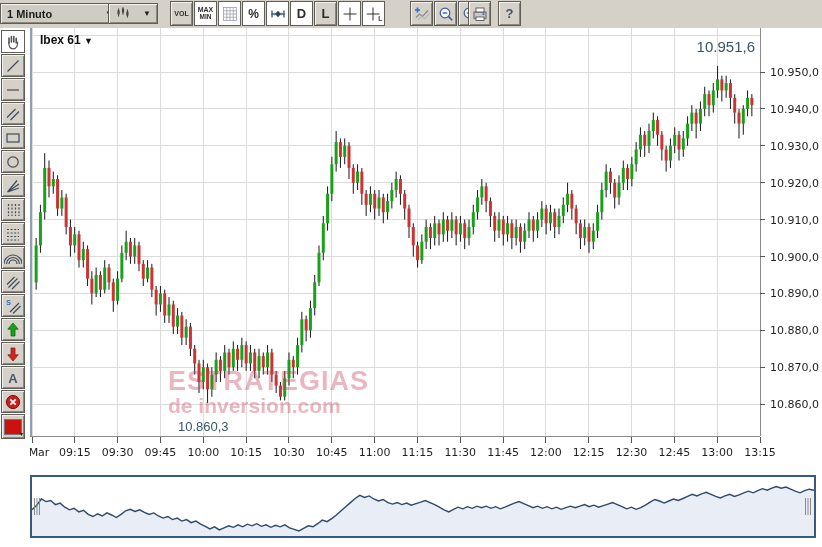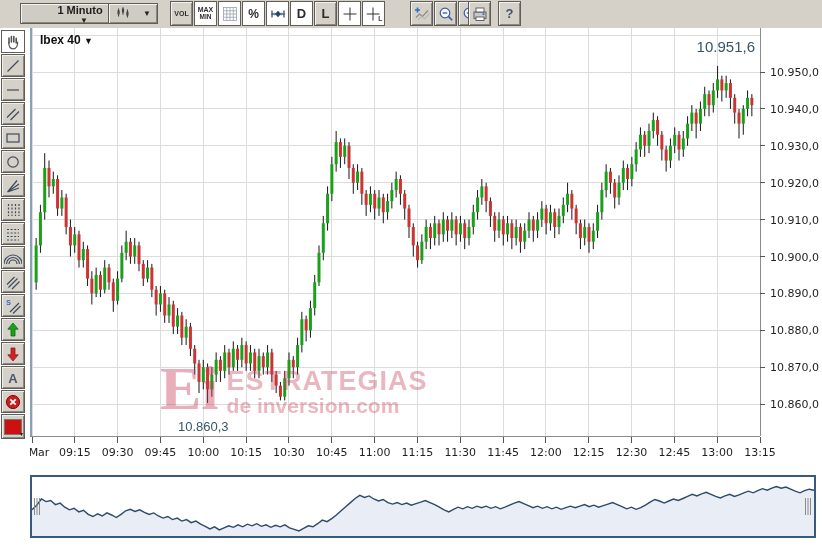--- a/index.html
+++ b/index.html
@@ -5,21 +5,21 @@
   html,body{margin:0;padding:0;background:#fff;}
   #app{position:relative;width:822px;height:547px;overflow:hidden;background:#fff;
        font-family:"Liberation Sans","DejaVu Sans",sans-serif;}
   
   #toolbar{position:absolute;left:0;top:0;width:822px;height:28px;background:#d5d1c9;}
   .dd{position:absolute;top:3px;height:21px;background:#cfccc4;border:1px solid #5f5d58;
       box-shadow:inset 1px 1px 0 #f4f2ee, inset -1px -1px 0 #8a877f;
       display:flex;align-items:center;justify-content:space-between;
       padding:0 6px;box-sizing:border-box;font-size:11px;font-weight:bold;color:#1d1d1d;cursor:default;}
   .dd .arr{font-size:8px;color:#222;margin-left:8px;}
-  #interval-dd{left:20px;width:120px;flex-direction:column;}
+  #interval-dd{left:0;width:120px;}
   #type-dd{left:108px;width:50px;}
   .tb-group{position:absolute;top:1px;display:flex;gap:1px;}
   #tb-group1{left:170px;}
   #tb-group2{left:410px;}
   #tb-group3{left:468px;}
   #tb-group4{left:498px;}
   .tb-btn{width:23px;height:25px;box-sizing:border-box;border:1px solid #5f5d58;
       background:#d5d1c9;box-shadow:inset 1px 1px 0 #f4f2ee, inset -1px -1px 0 #8a877f;
       display:flex;flex-direction:column;align-items:center;justify-content:center;
       font-size:11px;color:#2c2c2c;cursor:default;}
@@ -680,28 +680,27 @@
       <line x1="709" x2="709" y1="80.9" y2="110.42" stroke="#161616" stroke-width="1"></line>
       <rect x="707.5" y="84.59" width="3" height="11.069999999999993" fill="#cc3333"></rect>
       <line x1="713.2857142857142" x2="713.2857142857142" y1="77.21000000000001" y2="106.72999999999999" stroke="#161616" stroke-width="1"></line>
       <rect x="711.7857142857142" y="80.9" width="3" height="14.759999999999991" fill="#19a119"></rect>
       <line x1="717.5714285714286" x2="717.5714285714286" y1="62.45" y2="88.28" stroke="#161616" stroke-width="1"></line>
       <rect x="716.0714285714286" y="69.83" width="3" height="11.070000000000007" fill="#19a119"></rect>
       <line x1="721.8571428571428" x2="721.8571428571428" y1="66.14" y2="88.28" stroke="#161616" stroke-width="1"></line>
       <rect x="720.3571428571428" y="69.83" width="3" height="7.38000000000001" fill="#cc3333"></rect>
     </svg>
   <div id="symbol-label">
-    <span>Ibex 40</span>
+    <span>Ibex 61</span>
     <span class="arr">▼</span>
   </div>
   <div id="high-label">10.951,6</div>
   <div id="low-label">10.860,3</div>
 
   <div id="watermark">
-    <div id="wm-logo">Ei</div>
     <div id="wm-text">
       <div id="wm-line1">ESTRATEGIAS</div>
       <div id="wm-line2">de inversion.com</div>
     </div>
   </div>
 
   <div id="navigator">
     <svg id="nav-svg" width="782" height="59">
         <polygon points="0.0,32.8 4.7,28.2 9.4,22.0 14.0,24.6 18.7,23.5 23.4,27.6 28.1,26.1 32.8,30.2 37.5,32.8 42.1,31.3 46.8,34.9 51.5,33.3 56.2,37.4 60.9,39.5 65.6,36.9 70.2,39.0 74.9,35.9 79.6,38.0 84.3,40.5 89.0,37.4 93.7,33.8 98.3,32.3 103.0,34.4 107.7,32.8 112.4,35.4 117.1,37.4 121.7,35.9 126.4,39.0 131.1,41.1 135.8,39.5 140.5,42.6 145.2,41.1 149.8,44.1 154.5,42.6 159.2,45.7 163.9,44.1 168.6,47.2 173.3,49.3 177.9,51.9 182.6,49.8 187.3,52.9 192.0,50.8 196.7,48.8 201.4,50.3 206.0,47.8 210.7,49.8 215.4,47.2 220.1,48.8 224.8,46.7 229.4,49.3 234.1,47.8 238.8,50.3 243.5,48.3 248.2,49.8 252.9,47.8 257.5,50.8 262.2,52.4 266.9,53.9 271.6,51.4 276.3,48.8 281.0,49.8 285.6,46.7 290.3,43.1 295.0,44.7 299.7,41.6 304.4,38.0 309.1,33.8 313.7,29.7 318.4,25.6 323.1,21.5 327.8,18.4 332.5,20.4 337.1,18.9 341.8,22.0 346.5,24.0 351.2,22.5 355.9,25.6 360.6,27.1 365.2,25.6 369.9,27.6 374.6,26.1 379.3,28.2 384.0,26.6 388.7,25.1 393.3,23.5 398.0,25.6 402.7,27.6 407.4,30.2 412.1,32.8 416.8,34.9 421.4,32.3 426.1,30.2 430.8,31.8 435.5,29.7 440.2,31.3 444.9,29.2 449.5,30.7 454.2,29.2 458.9,31.3 463.6,29.7 468.3,31.8 472.9,30.2 477.6,28.2 482.3,26.1 487.0,24.6 491.7,26.6 496.4,28.7 501.0,30.7 505.7,29.2 510.4,31.3 515.1,29.7 519.8,31.8 524.5,30.2 529.1,32.3 533.8,30.7 538.5,29.2 543.2,30.7 547.9,29.2 552.6,27.6 557.2,29.7 561.9,28.2 566.6,30.2 571.3,28.7 576.0,27.1 580.6,25.6 585.3,27.6 590.0,29.7 594.7,31.8 599.4,30.2 604.1,32.3 608.7,30.7 613.4,28.2 618.1,25.1 622.8,22.5 627.5,24.0 632.2,26.1 636.8,24.0 641.5,22.0 646.2,23.5 650.9,21.5 655.6,19.4 660.3,17.3 664.9,18.9 669.6,16.8 674.3,15.3 679.0,17.3 683.7,19.4 688.3,20.9 693.0,18.9 697.7,17.3 702.4,19.4 707.1,17.9 711.8,15.8 716.4,14.2 721.1,15.8 725.8,13.7 730.5,11.7 735.2,13.2 739.9,11.2 744.5,9.6 749.2,11.2 753.9,10.1 758.6,12.2 763.3,14.2 768.0,15.8 772.6,13.7 777.3,12.2 782.0,13.2 782,59 0,59" fill="#e9edf5" stroke="none"></polygon>
         <polyline points="0.0,32.8 4.7,28.2 9.4,22.0 14.0,24.6 18.7,23.5 23.4,27.6 28.1,26.1 32.8,30.2 37.5,32.8 42.1,31.3 46.8,34.9 51.5,33.3 56.2,37.4 60.9,39.5 65.6,36.9 70.2,39.0 74.9,35.9 79.6,38.0 84.3,40.5 89.0,37.4 93.7,33.8 98.3,32.3 103.0,34.4 107.7,32.8 112.4,35.4 117.1,37.4 121.7,35.9 126.4,39.0 131.1,41.1 135.8,39.5 140.5,42.6 145.2,41.1 149.8,44.1 154.5,42.6 159.2,45.7 163.9,44.1 168.6,47.2 173.3,49.3 177.9,51.9 182.6,49.8 187.3,52.9 192.0,50.8 196.7,48.8 201.4,50.3 206.0,47.8 210.7,49.8 215.4,47.2 220.1,48.8 224.8,46.7 229.4,49.3 234.1,47.8 238.8,50.3 243.5,48.3 248.2,49.8 252.9,47.8 257.5,50.8 262.2,52.4 266.9,53.9 271.6,51.4 276.3,48.8 281.0,49.8 285.6,46.7 290.3,43.1 295.0,44.7 299.7,41.6 304.4,38.0 309.1,33.8 313.7,29.7 318.4,25.6 323.1,21.5 327.8,18.4 332.5,20.4 337.1,18.9 341.8,22.0 346.5,24.0 351.2,22.5 355.9,25.6 360.6,27.1 365.2,25.6 369.9,27.6 374.6,26.1 379.3,28.2 384.0,26.6 388.7,25.1 393.3,23.5 398.0,25.6 402.7,27.6 407.4,30.2 412.1,32.8 416.8,34.9 421.4,32.3 426.1,30.2 430.8,31.8 435.5,29.7 440.2,31.3 444.9,29.2 449.5,30.7 454.2,29.2 458.9,31.3 463.6,29.7 468.3,31.8 472.9,30.2 477.6,28.2 482.3,26.1 487.0,24.6 491.7,26.6 496.4,28.7 501.0,30.7 505.7,29.2 510.4,31.3 515.1,29.7 519.8,31.8 524.5,30.2 529.1,32.3 533.8,30.7 538.5,29.2 543.2,30.7 547.9,29.2 552.6,27.6 557.2,29.7 561.9,28.2 566.6,30.2 571.3,28.7 576.0,27.1 580.6,25.6 585.3,27.6 590.0,29.7 594.7,31.8 599.4,30.2 604.1,32.3 608.7,30.7 613.4,28.2 618.1,25.1 622.8,22.5 627.5,24.0 632.2,26.1 636.8,24.0 641.5,22.0 646.2,23.5 650.9,21.5 655.6,19.4 660.3,17.3 664.9,18.9 669.6,16.8 674.3,15.3 679.0,17.3 683.7,19.4 688.3,20.9 693.0,18.9 697.7,17.3 702.4,19.4 707.1,17.9 711.8,15.8 716.4,14.2 721.1,15.8 725.8,13.7 730.5,11.7 735.2,13.2 739.9,11.2 744.5,9.6 749.2,11.2 753.9,10.1 758.6,12.2 763.3,14.2 768.0,15.8 772.6,13.7 777.3,12.2 782.0,13.2" fill="none" stroke="#2d4a6a" stroke-width="1.4"></polyline>

